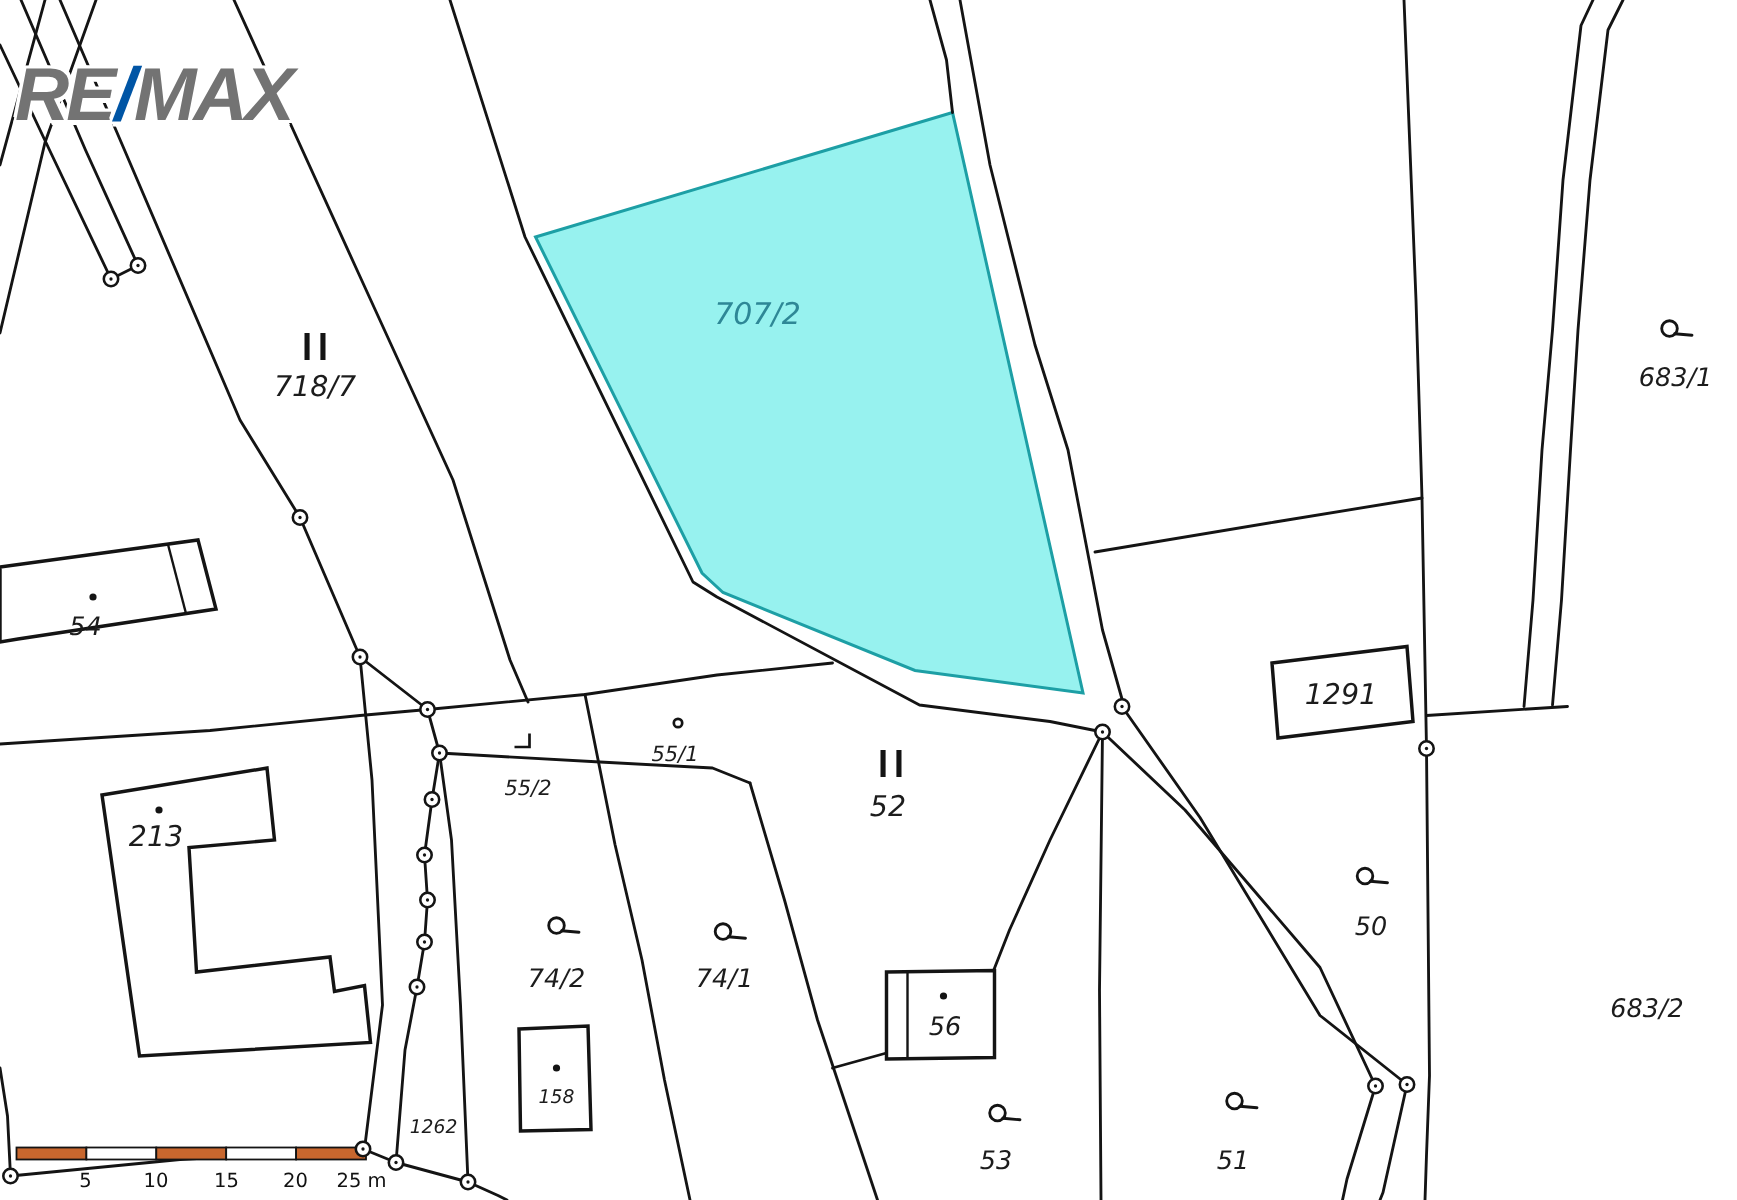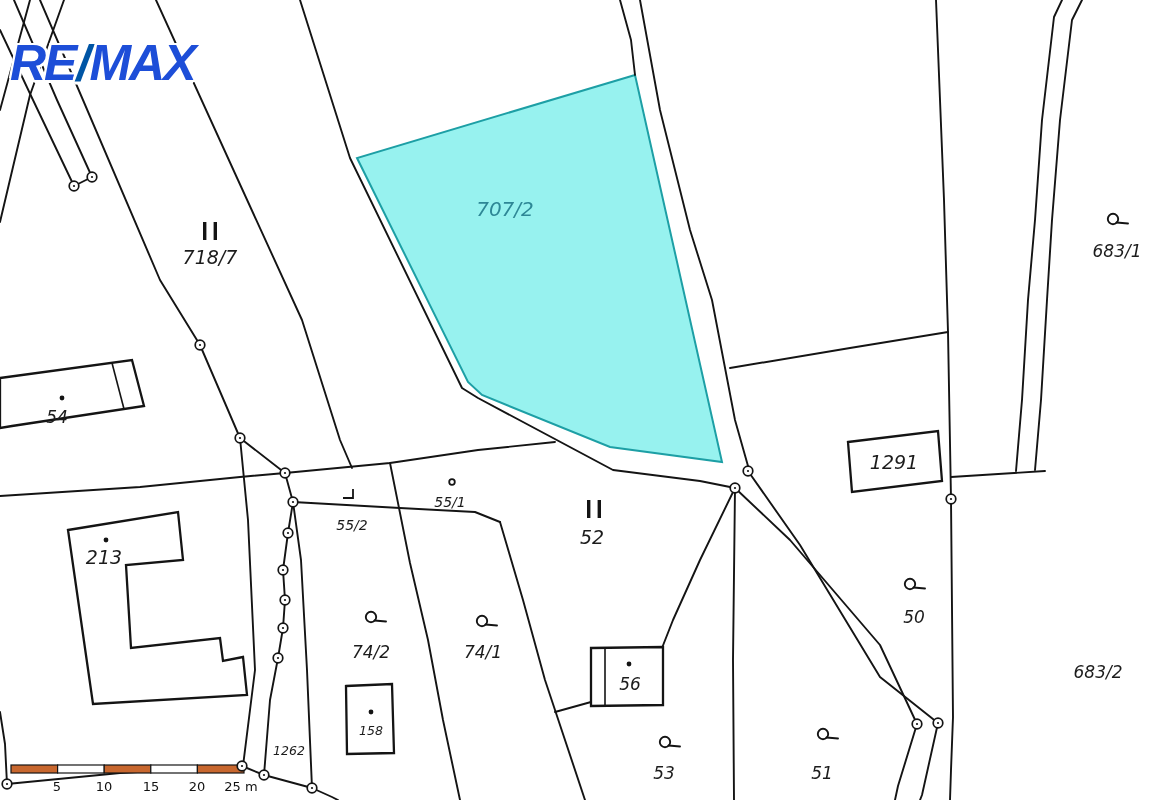--- a/index.html
+++ b/index.html
@@ -15,21 +15,21 @@
   .lbl-lg{font-size:19px;}
   .lbl-sm{font-size:14px;}
   .lbl-xs{font-size:12.5px;}
   .lbl-hl{font-size:20px;fill:#2E8796;}
   .tick{font:13px "DejaVu Sans",sans-serif;fill:#111;text-anchor:middle;font-style:normal;}
   
   .logo{position:absolute;left:10px;top:34px;
         font:italic 900 50px "Liberation Sans",sans-serif;letter-spacing:-2px;
         text-shadow:-2px -2px 0 #fff,2px -2px 0 #fff,-2px 2px 0 #fff,2px 2px 0 #fff,0 3px 0 #fff;
         user-select:none;white-space:nowrap;}
-  .logo .red{color:#1d4ed8;}
+  .logo .red{color:#737373;}
   .logo .blue{color:#0055A5;font-weight:900;padding:0 1px;}
 </style>
 </head>
 <body>
 
 <div class="stage">
 
 <svg width="1158" height="800" viewBox="0 0 1158 800">
   <defs>
 

